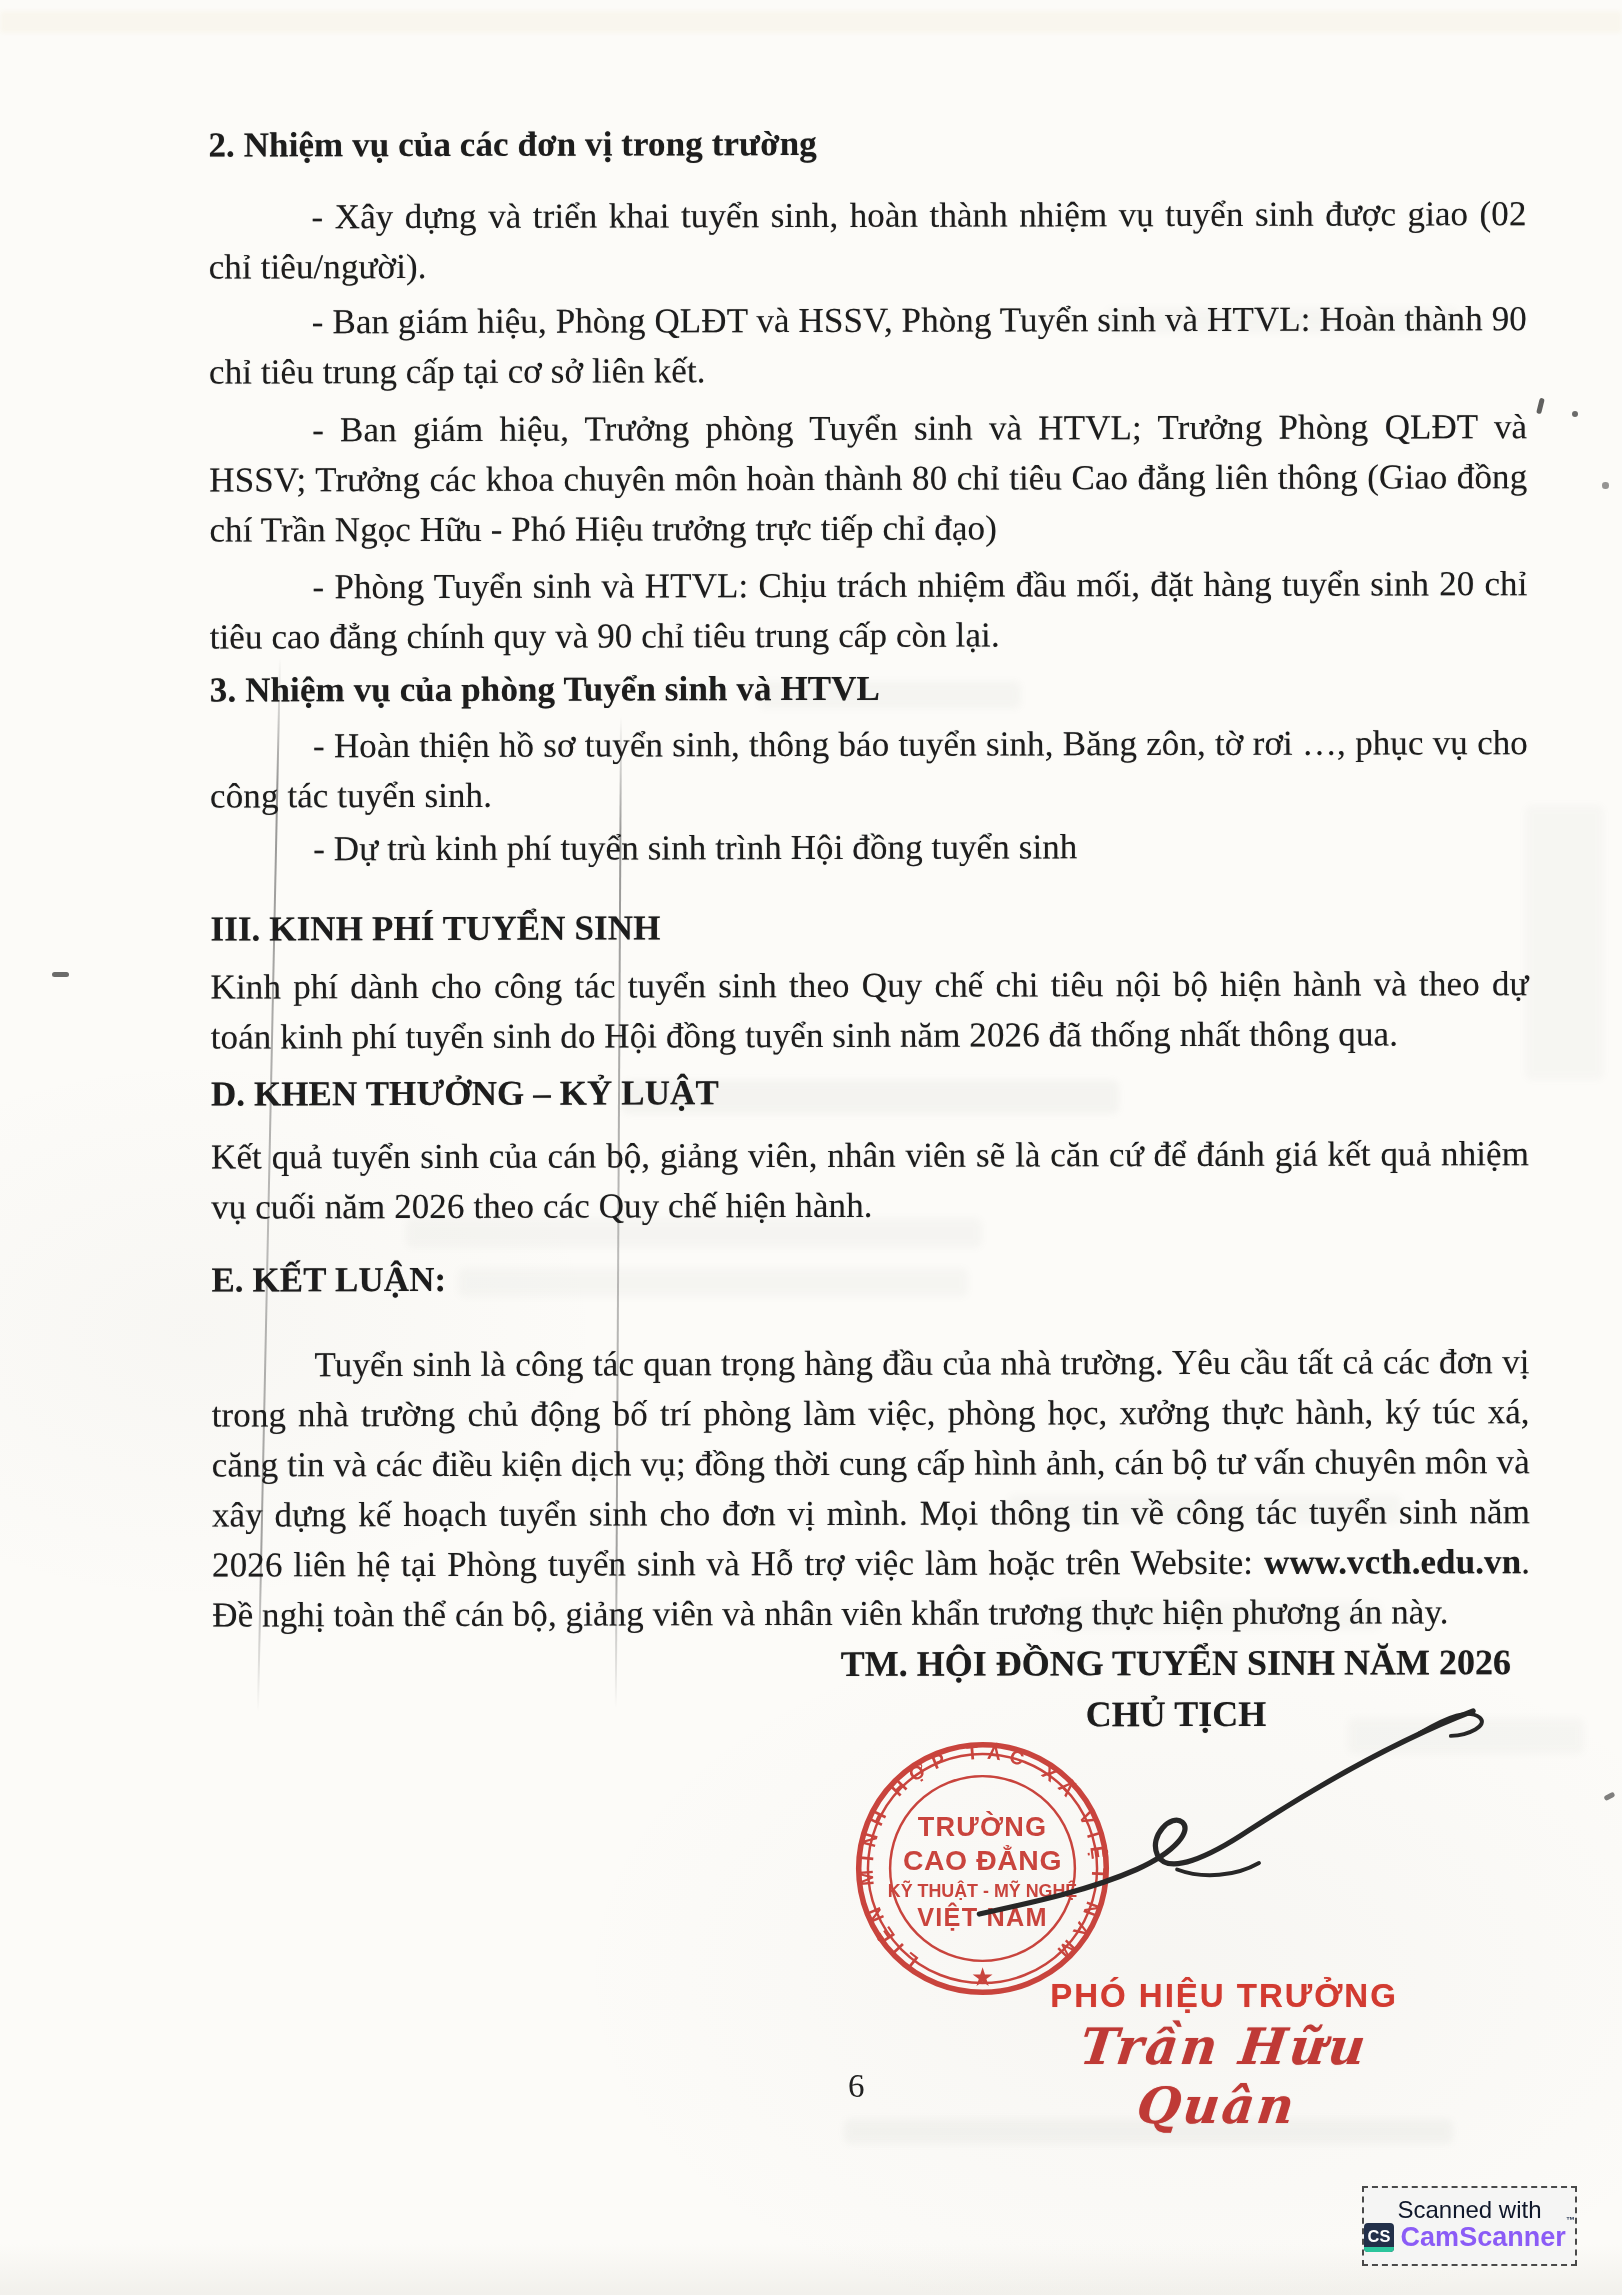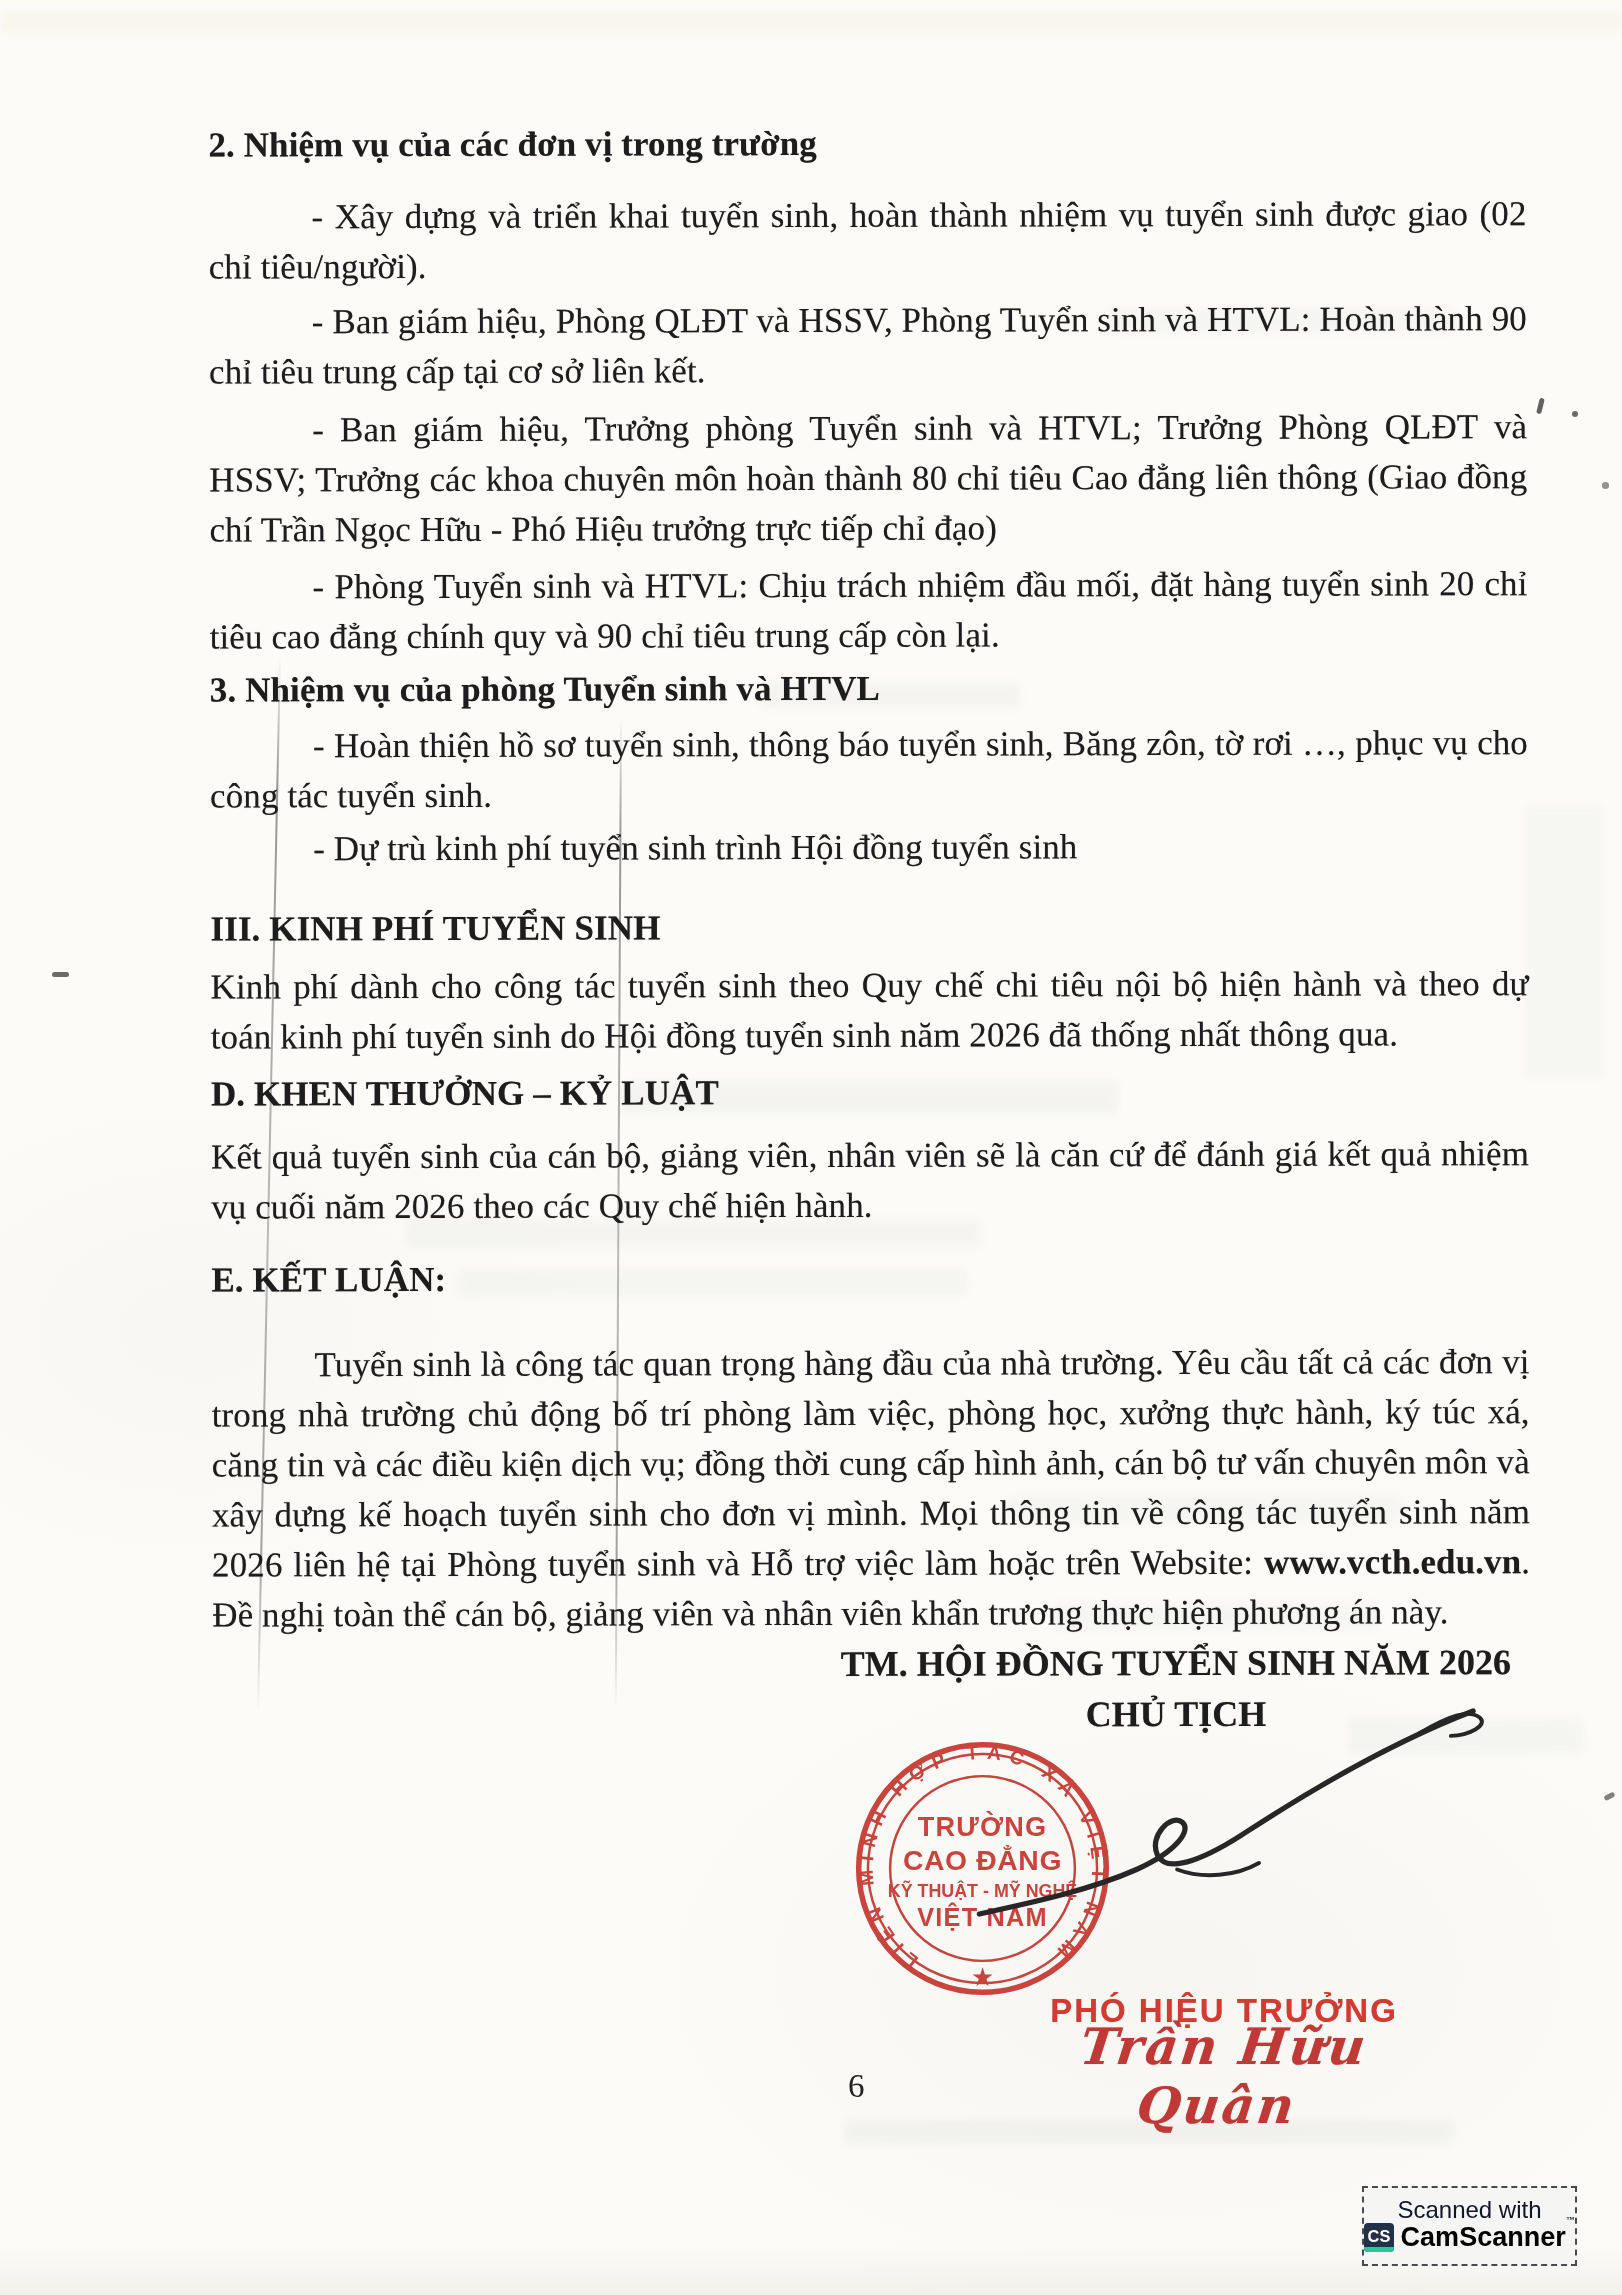--- a/index.html
+++ b/index.html
@@ -38,21 +38,20 @@
     background:linear-gradient(to bottom,rgba(60,60,60,0),rgba(50,50,50,.5) 12%,rgba(55,55,55,.32) 55%,rgba(50,50,50,.45) 85%,rgba(60,60,60,0));}
   .bleed{position:absolute;background:#8c948a;filter:blur(3.9px);border-radius:6.5px;}
   .speck{position:absolute;background:#2d2d2d;border-radius:3.3px;}
   .stamp-svg{position:absolute;left:847px;top:1733px;opacity:.92;}
   .sign-svg{position:absolute;left:961px;top:1673px;}
   .role{
     position:absolute;left:1044px;top:1977px;width:360px;text-align:center;
     font-family:"Liberation Sans","DejaVu Sans",sans-serif;
     font-weight:bold;font-size:33px;letter-spacing:2px;color:#d23b31;
     text-shadow:0 0 0.7px rgba(210,59,49,.55);
-    margin-top:15px;
   }
   .signer-name{
     position:absolute;left:1011px;top:2017px;width:419px;text-align:center;
     font-family:"DejaVu Serif","Liberation Serif",serif;
     font-style:italic;font-weight:bold;font-size:50px;color:#bf3a36;
     transform:skewX(-7deg);letter-spacing:2.6px;
     text-shadow:0 0 1px rgba(191,58,54,.5);
   }
   .page-number{position:absolute;left:848px;top:2068px;font-size:33px;color:#222;}
   .cs-badge{
@@ -62,21 +61,21 @@
     font-family:"Liberation Sans","DejaVu Sans",sans-serif;
   }
   .cs-scanned{color:#0f172a;font-size:24px;line-height:20px;}
   .cs-row{display:flex;align-items:center;gap:6.5px;}
   .cs-logo{
     width:30px;height:29px;border-radius:4px;background:#22304a;position:relative;overflow:hidden;
     display:flex;align-items:center;justify-content:center;
   }
   .cs-logo .teal{position:absolute;left:0;right:0;bottom:0;height:5.9px;background:#2cc59c;}
   .cs-logo .cs-txt{color:#fff;font-weight:bold;font-size:16.4px;line-height:16.4px;margin-top:-3.9px;letter-spacing:0.3px;}
-  .cs-brand{color:#000000;font-weight:bold;font-size:27px;line-height:27px;}
+  .cs-brand{color:#8b5cf6;font-weight:bold;font-size:27px;line-height:27px;}
   .cs-tm{color:#233350;font-size:9.2px;vertical-align:top;position:relative;top:-9.2px;font-weight:bold;}
 </style>
 </head>
 <body>
 
 <div class="page">
   <div class="top-band"></div>
   <div class="bottom-band"></div>
 
   <div class="crease" style="left:279px;top:658px;height:1054px;transform:rotate(1.2deg);"></div>

